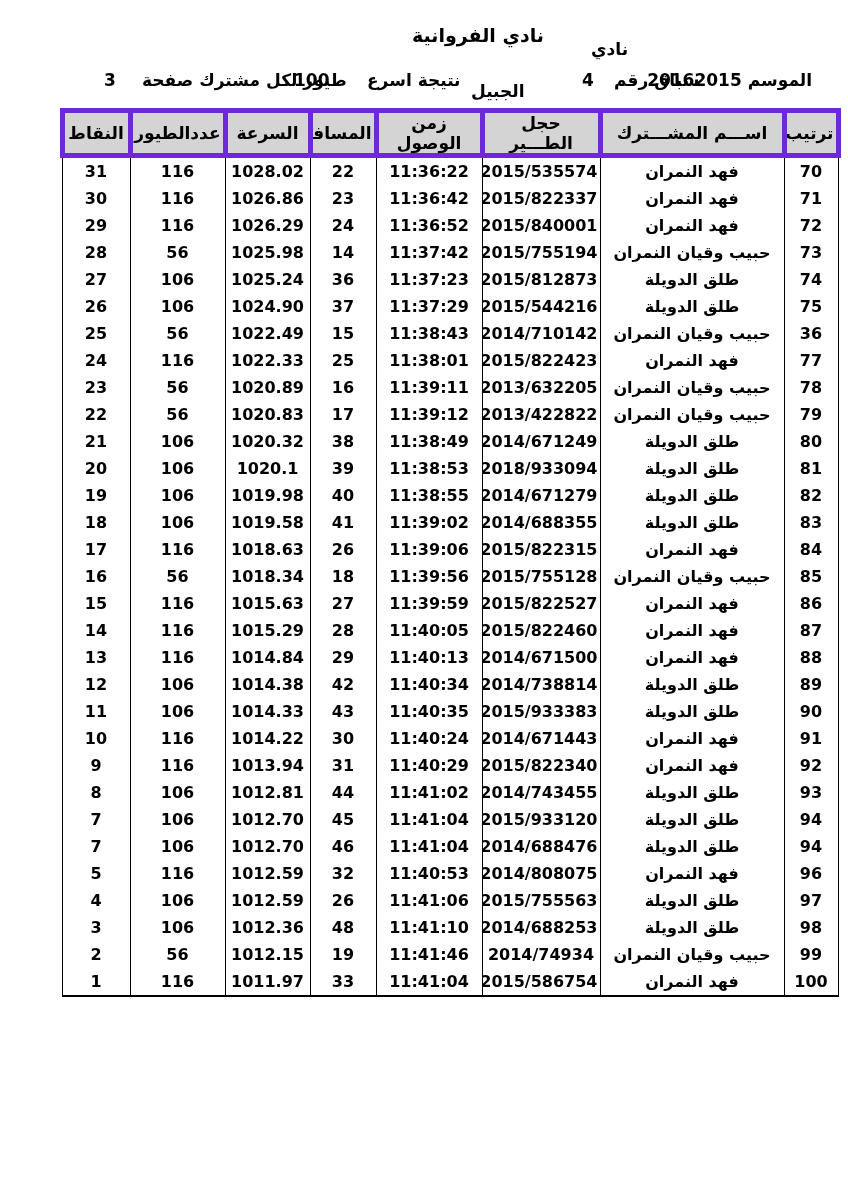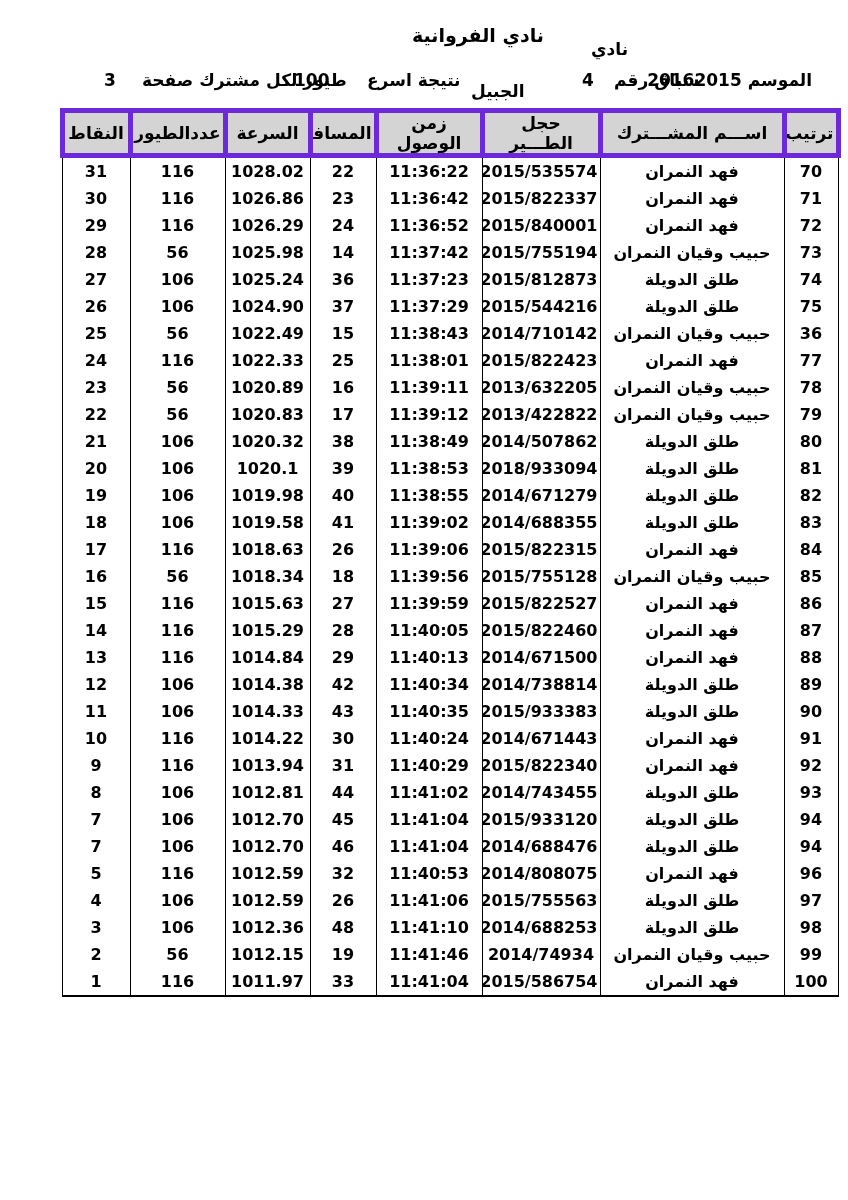--- a/index.html
+++ b/index.html
@@ -223,21 +223,21 @@
           <td>2013/422822</td>
           <td>11:39:12</td>
           <td>17</td>
           <td>1020.83</td>
           <td>56</td>
           <td>22</td>
         </tr>
         <tr>
           <td>80</td>
           <td>طلق الدويلة</td>
-          <td>2014/507862</td>
+          <td>2014/671249</td>
           <td>11:38:49</td>
           <td>38</td>
           <td>1020.32</td>
           <td>106</td>
           <td>21</td>
         </tr>
         <tr>
           <td>81</td>
           <td>طلق الدويلة</td>
           <td>2018/933094</td>

